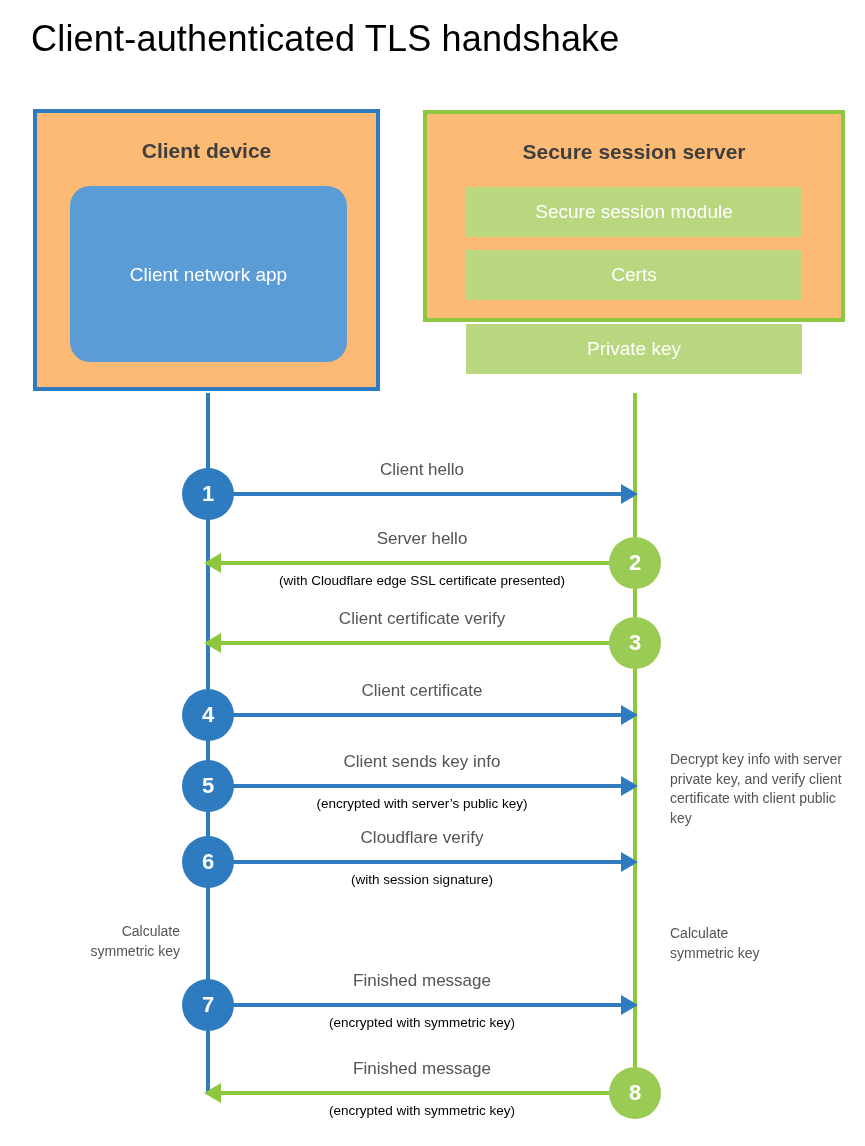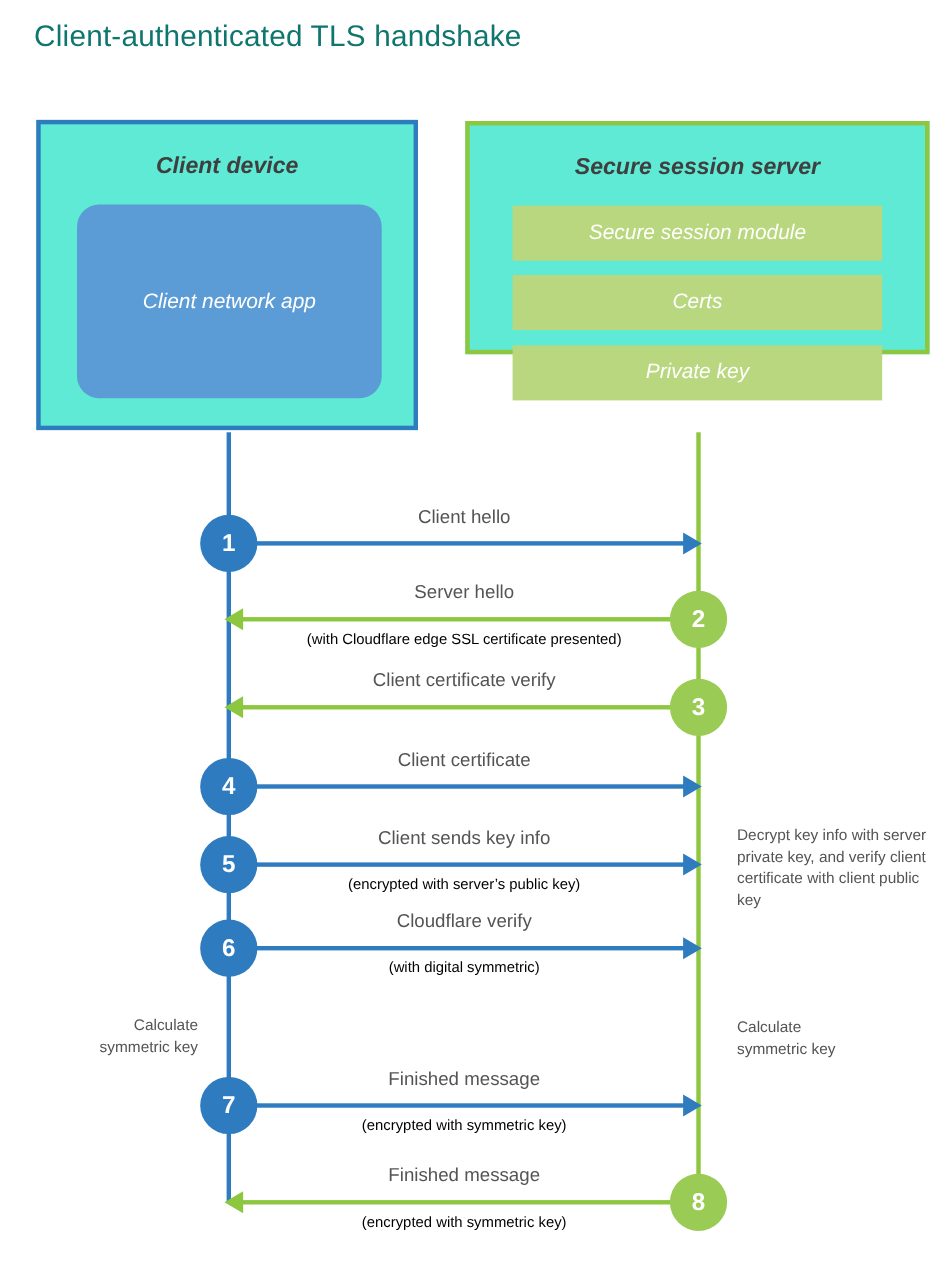--- a/index.html
+++ b/index.html
@@ -5,45 +5,45 @@
   * { margin: 0; padding: 0; box-sizing: border-box; }
   html, body { background: #ffffff; }
   body {
     font-family: "Liberation Sans", "DejaVu Sans", sans-serif;
     width: 865px; height: 1146px; position: relative; overflow: hidden;
   }
   .canvas { position: absolute; left: 0; top: 0; width: 865px; height: 1146px; }
 
   .diagram-title {
     position: absolute; left: 31px; top: 18px;
-    font-size: 27px; font-weight: 300; letter-spacing: 0.2px; color: #0f766e;
+    font-size: 36px; font-weight: 300; letter-spacing: 0.2px; color: #000000;
   }
 
   
-  .actor-box { position: absolute; background: #5eead4; font-style: italic; }
+  .actor-box { position: absolute; background: #fdba74; }
   .client-box { left: 33px; top: 109px; width: 347px; height: 282px; border: 4px solid #2e7bbf; }
   .server-box { left: 423px; top: 110px; width: 422px; height: 212px; border: 4px solid #8dc63f; }
   .actor-title {
     position: absolute; left: 0; top: 26px; width: 100%;
     text-align: center; font-size: 21px; font-weight: bold; color: #3f3f3f;
   }
   .client-module {
     position: absolute; left: 33px; top: 73px; width: 277px; height: 176px;
     background: #5c9cd6; color: #ffffff; font-size: 19px;
     display: flex; align-items: center; justify-content: center; text-align: center;
     padding: 0 50px; line-height: 27px; border-radius: 20px;
   }
   .server-module {
     position: absolute; left: 39px; width: 336px; height: 50px;
     background: #b9d77e; color: #ffffff; font-size: 19px;
     display: flex; align-items: center; justify-content: center; text-align: center;
   }
   .server-module.m0 { top: 73px; }
   .server-module.m1 { top: 136px; }
-  .server-module.m2 { top: 200px; text-align: center; }
+  .server-module.m2 { top: 210px; text-align: center; }
 
   
   .lifeline { position: absolute; width: 4px; top: 393px; height: 700px; }
   .lifeline.blue  { left: 206px; background: #2e7bbf; }
   .lifeline.green { left: 633px; background: #8dc63f; }
 
   
   .step { position: absolute; left: 0; width: 865px; height: 0; }
   .step.r1 { top: 494px; }
   .step.r2 { top: 563px; }
@@ -143,21 +143,21 @@
     <div class="step-badge">5</div>
     <div class="step-label">Client sends key info</div>
     <div class="step-sublabel">(encrypted with server’s public key)</div>
   </div>
 
   <div class="step r6 actor-client dir-right">
     <div class="arrow-line"></div>
     <div class="arrow-head"></div>
     <div class="step-badge">6</div>
     <div class="step-label">Cloudflare verify</div>
-    <div class="step-sublabel">(with digital symmetric)</div>
+    <div class="step-sublabel">(with session signature)</div>
   </div>
 
   <div class="step r7 actor-client dir-right">
     <div class="arrow-line"></div>
     <div class="arrow-head"></div>
     <div class="step-badge">7</div>
     <div class="step-label">Finished message</div>
     <div class="step-sublabel">(encrypted with symmetric key)</div>
   </div>
 

